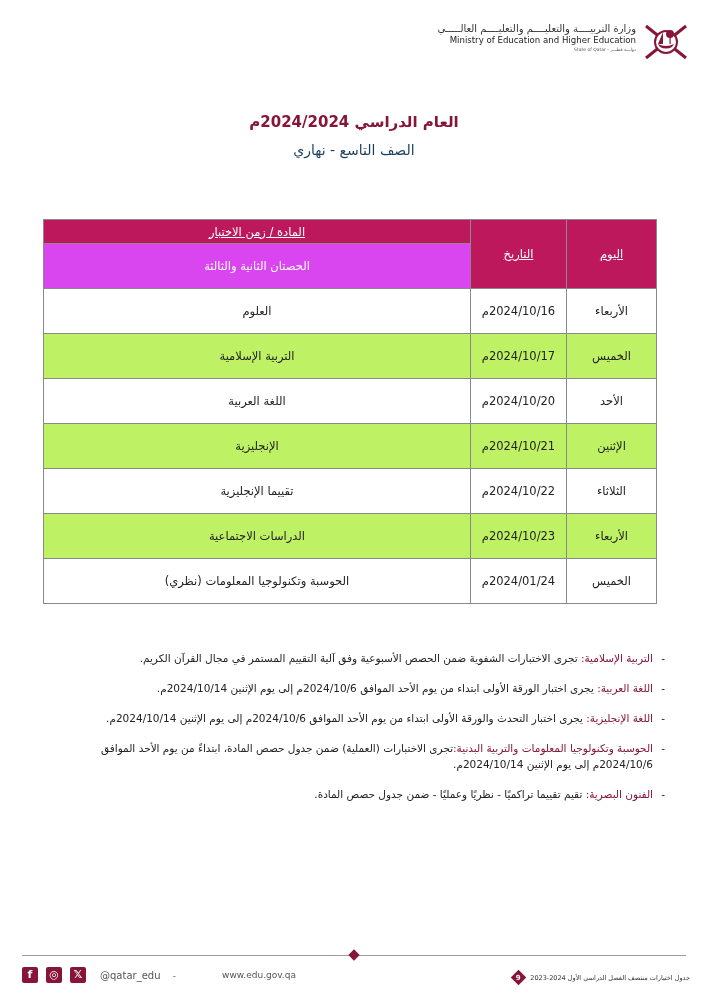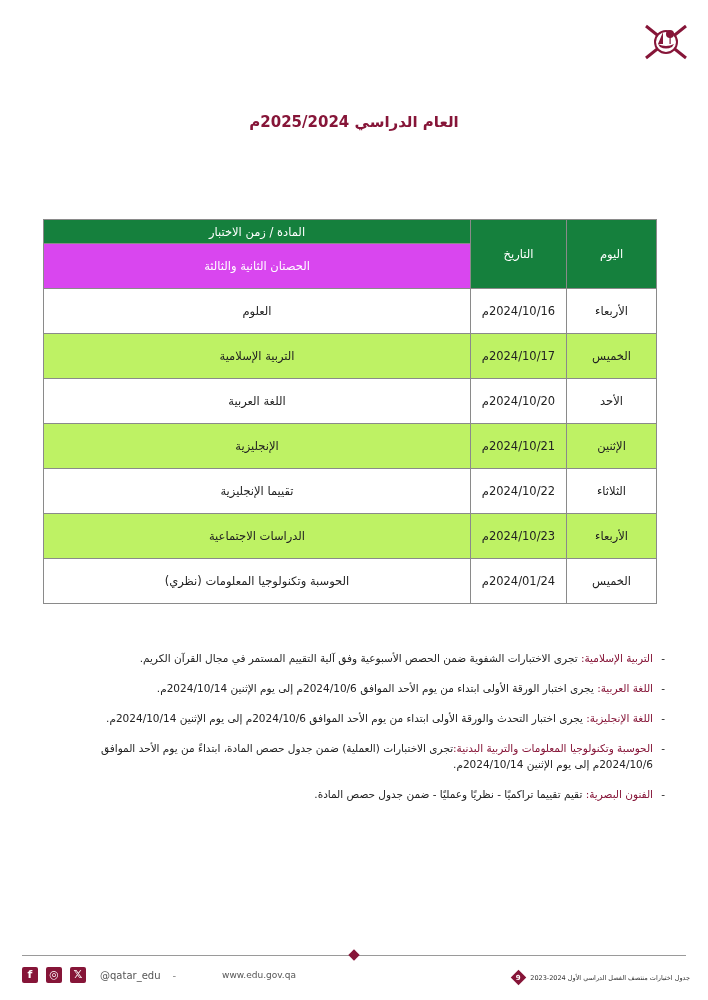--- a/index.html
+++ b/index.html
@@ -10,21 +10,21 @@
   .logo-text { direction:ltr; text-align:right; }
   .logo-ar { font-size:10px; color:#333; line-height:13px; direction:rtl; }
   .logo-en { font-size:8.6px; color:#222; line-height:11px; }
   .logo-state { font-size:4.5px; color:#555; line-height:8px; }
   .titles { position:absolute; top:108px; left:0; width:708px; text-align:center; direction:rtl; }
   .t1 { font-size:15px; font-weight:bold; color:#861538; line-height:28px; }
   .t2 { font-size:15px; font-weight:bold; color:#861538; line-height:28px; }
   .t3 { font-size:14px; color:#1a3f5c; line-height:28px; }
   table.sched { position:absolute; top:219px; left:43px; width:614px; border-collapse:collapse; direction:rtl; table-layout:fixed; }
   table.sched th, table.sched td { border:1px solid #8a8a8a; text-align:center; font-size:11.5px; font-weight:normal; }
-  th.maroon { background:#15803d; color:#fff; }
+  th.maroon { background:#be185d; color:#fff;text-decoration:underline; }
   th.navy { background:#d946ef; color:#fff; height:42px; }
   th.sub-title { height:21px; font-size:11px; }
   td { height:42px; color:#222; }
   tr.shade td { background:#bef264; }
   .notes { position:absolute; top:650px; right:43px; width:620px; direction:rtl; font-size:10.5px; line-height:16px; color:#222; }
   .note { margin-bottom:14px; padding-right:12px; position:relative; }
   .note .dash { position:absolute; right:0; top:0; }
   .note .key { color:#861538; }
   .footer-line { position:absolute; top:955px; left:22px; width:664px; height:1px; background:#9a9a9a; }
   .diamond { position:absolute; top:951px; left:350px; width:8px; height:8px; background:#861538; transform:rotate(45deg); }
@@ -42,24 +42,30 @@
 
 <div class="logo">
   <svg class="logo-mark" viewBox="0 0 48 48">
     <path d="M4 12 L44 44 M44 12 L4 44" stroke="#861538" stroke-width="3" fill="none"></path>
     <circle cx="24" cy="28" r="11" fill="#fff" stroke="#861538" stroke-width="2"></circle>
     <path d="M16 30 Q24 34 32 30 L30 33 Q24 36 18 33 Z" fill="#861538"></path>
     <path d="M21 18 L21 30 L16 30 Z" fill="#861538"></path>
     <circle cx="28" cy="20" r="4" fill="#861538"></circle>
     <rect x="27.5" y="22" width="1.2" height="8" fill="#861538"></rect>
   </svg>
+  <div class="logo-text">
+    <div class="logo-ar">وزارة التربيــــة والتعليــــم والتعليــــم العالـــــي</div>
+    <div class="logo-en">Ministry of Education and Higher Education</div>
+    <div class="logo-state">State of Qatar - دولـــة قطـــر</div>
+  </div>
 </div>
 
 <div class="titles">
-  <div class="t2">العام الدراسي 2025/2024م</div>
+  <div class="t2">العام الدراسي 2024/2024م</div>
+  <div class="t3">الصف التاسع - نهاري</div>
 </div>
 
 <table class="sched">
   <colgroup>
       <col style="width:90px">
       <col style="width:96px">
       <col>
     </colgroup>
   <thead>
     <tr>

